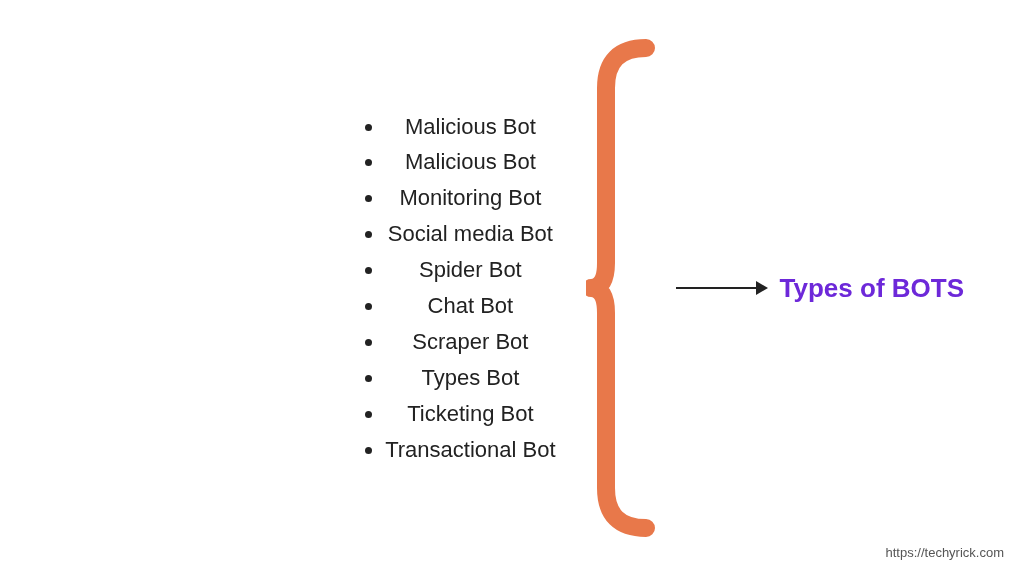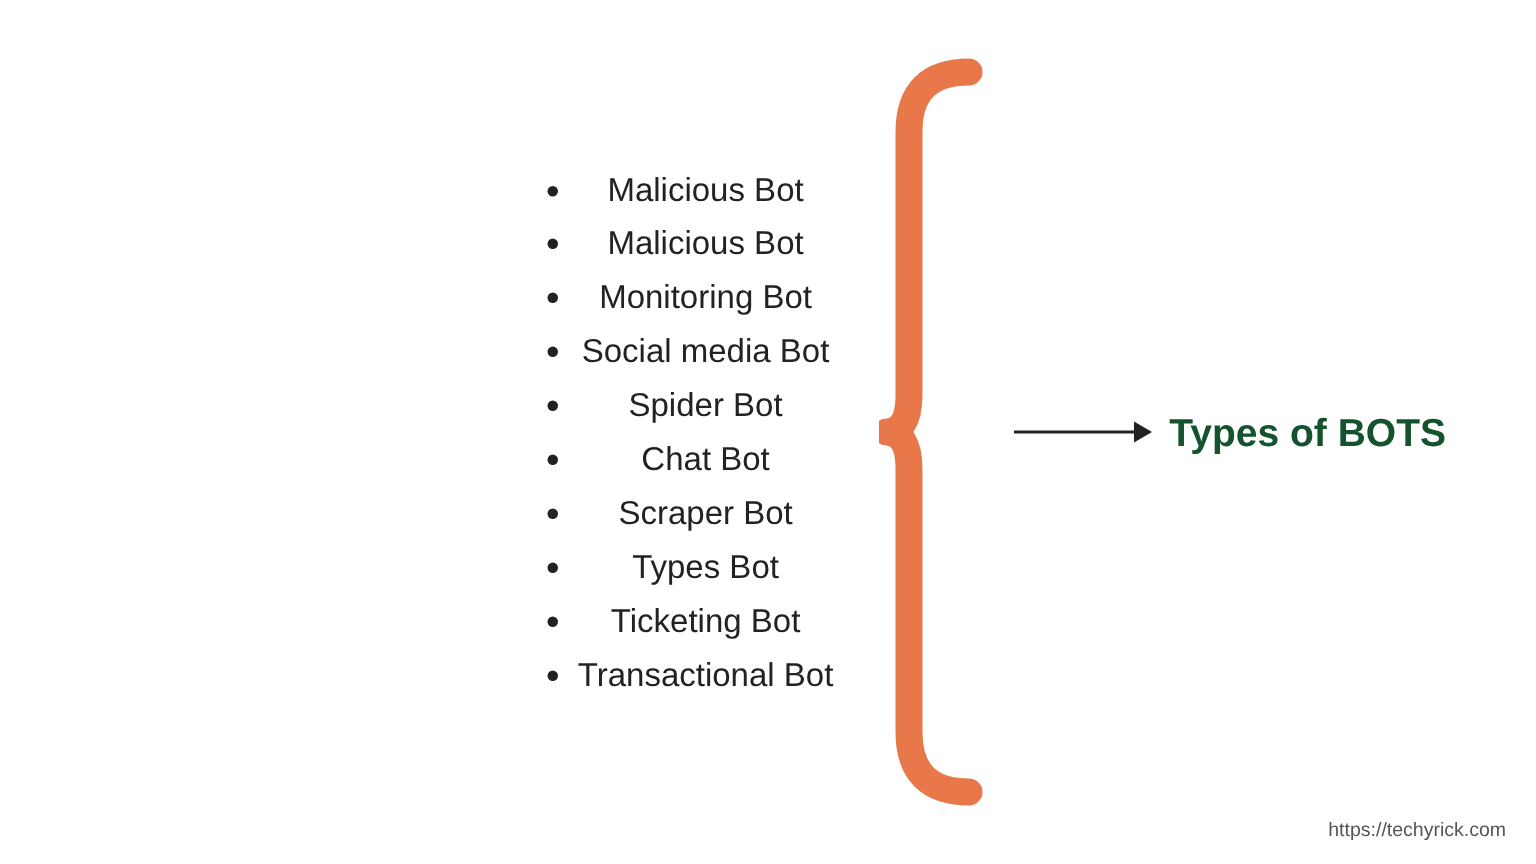--- a/index.html
+++ b/index.html
@@ -78,21 +78,21 @@
       height: 0;
       border-top: 7px solid transparent;
       border-bottom: 7px solid transparent;
       border-left: 12px solid #222222;
     }
 
     .types-label {
       margin-left: 12px;
       font-size: 26px;
       font-weight: bold;
-      color: #14532d;
+      color: #6d28d9;
       white-space: nowrap;
     }
 
     .footer-url {
       position: absolute;
       bottom: 16px;
       right: 20px;
       font-size: 13px;
       color: #555555;
     }

